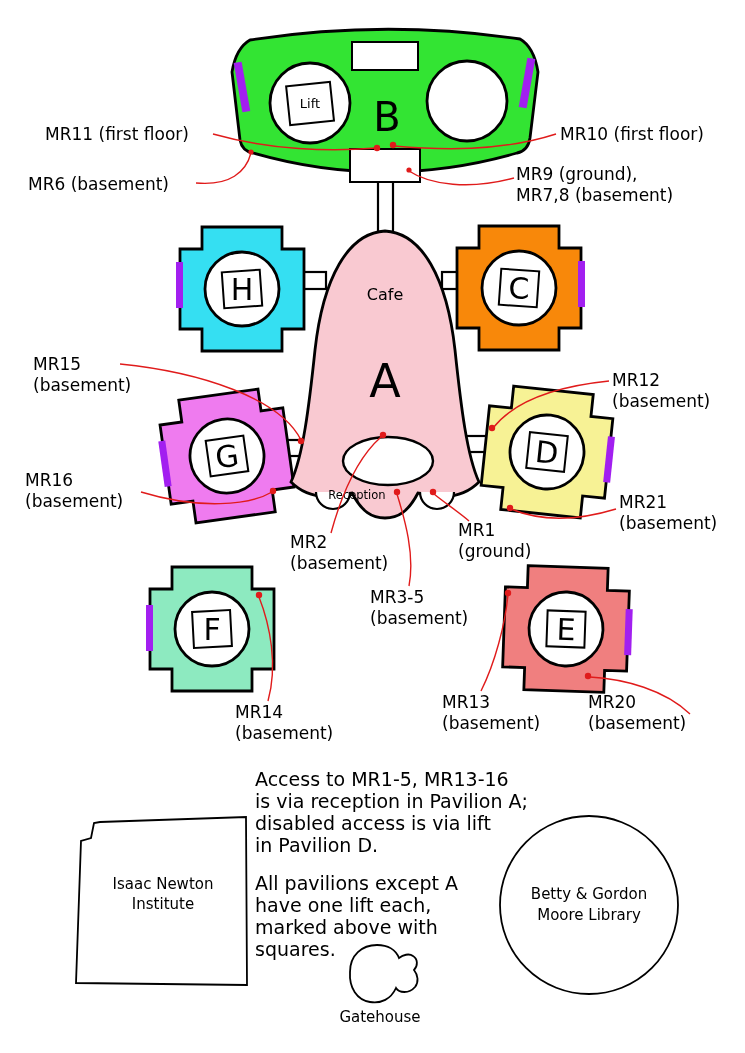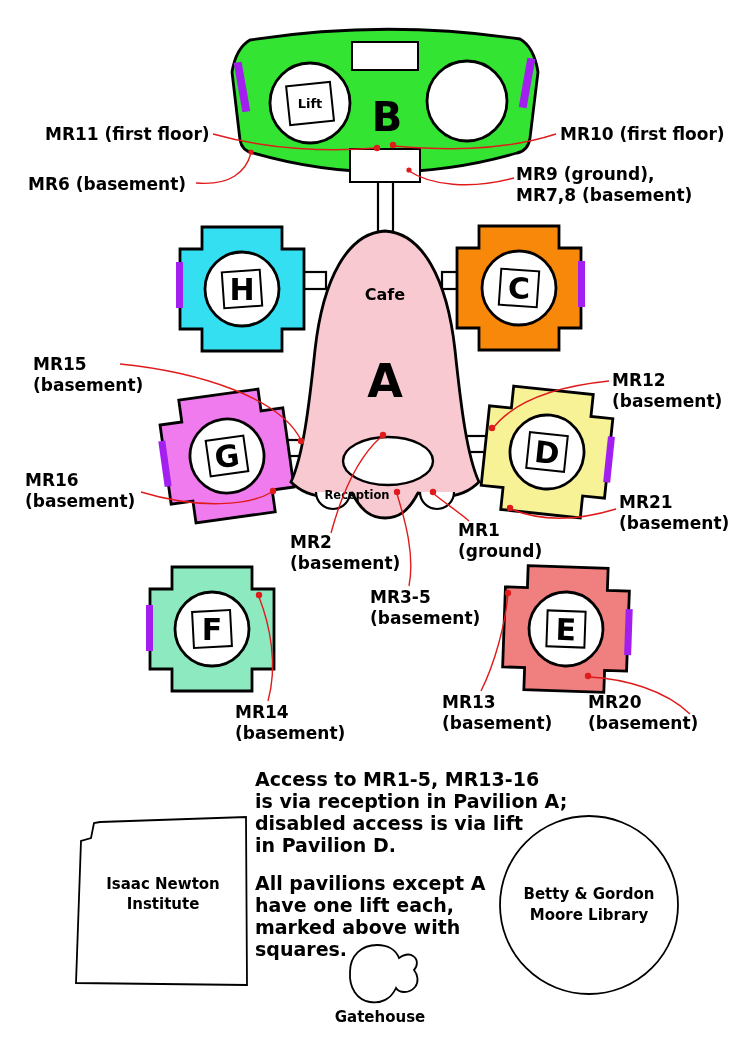--- a/index.html
+++ b/index.html
@@ -1,16 +1,16 @@
 <!DOCTYPE html>
 <html><head>
 <meta charset="utf-8">
 <style>
   html,body { margin:0; padding:0; background:#ffffff; }
-  .page { width:652px; height:1053px; position:relative; background:#ffffff;font-weight:bold; }
+  .page { width:652px; height:1053px; position:relative; background:#ffffff; }
   svg { display:block; }
   text { font-family:"DejaVu Sans","Liberation Sans",sans-serif; fill:#000000; }
   .lbl  { font-size:17px; }
   .note { font-size:19px; }
   .bldg { font-size:15px; }
   .mid  { text-anchor:middle; }
   .plbl { font-size:30px; text-anchor:middle; }
   .biglbl { font-size:46px; text-anchor:middle; }
   .blbl { font-size:40px; text-anchor:middle; }
   .cafelbl { font-size:16px; text-anchor:middle; }

